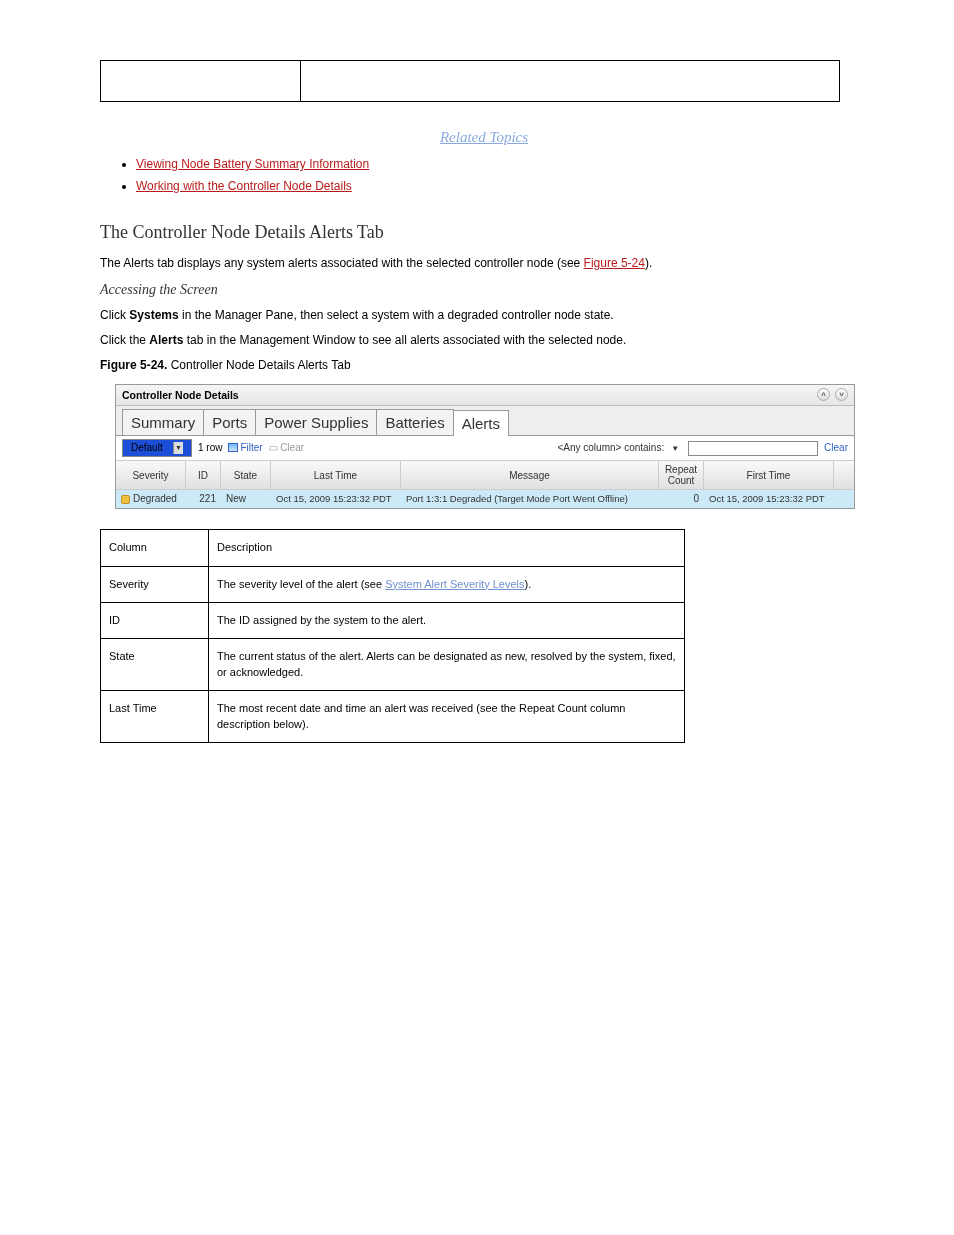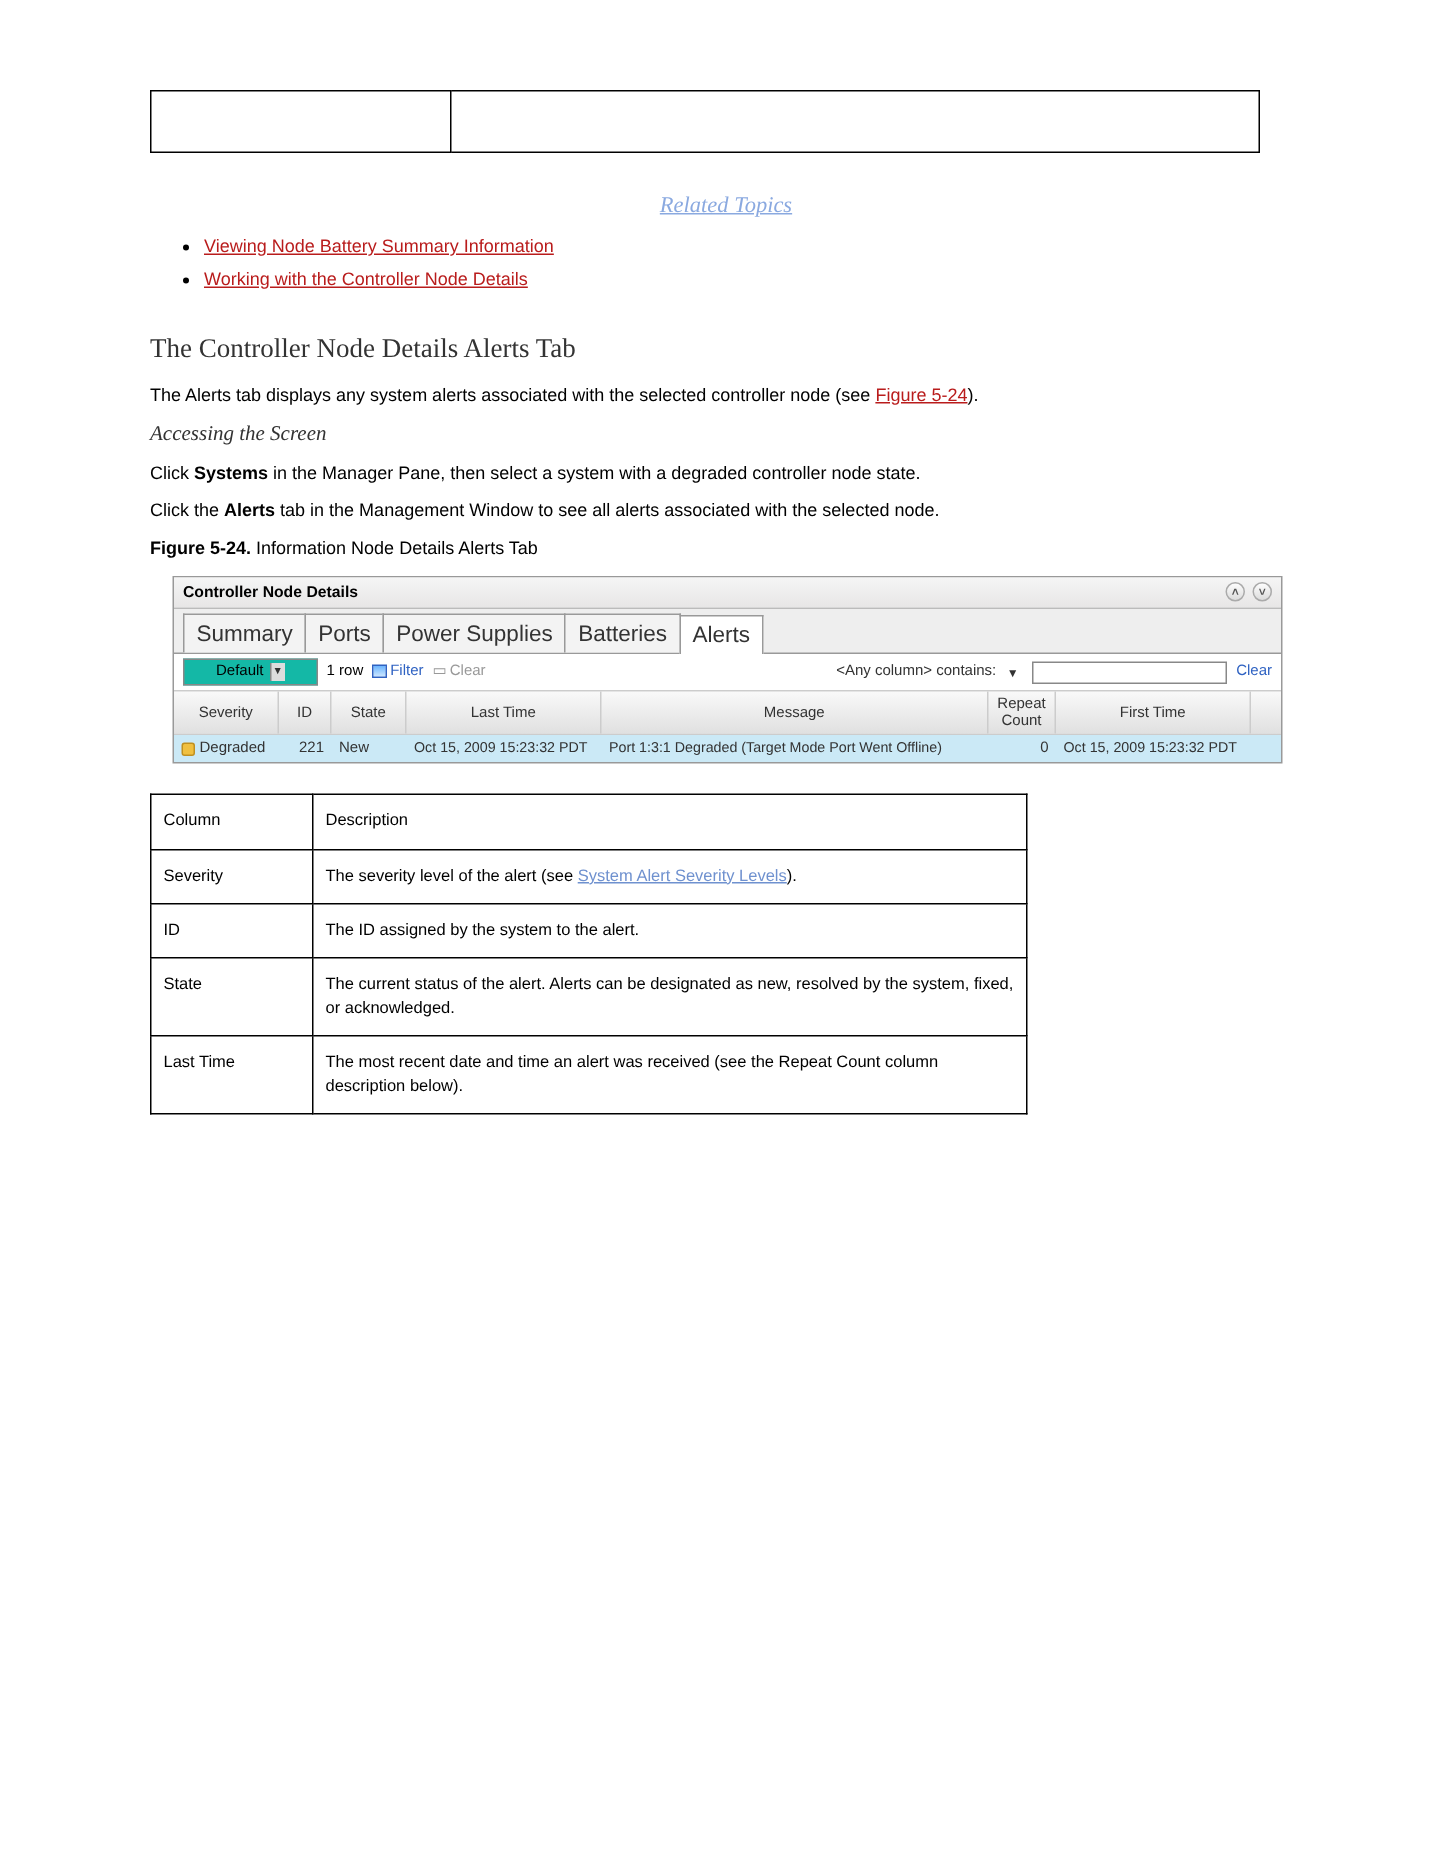--- a/index.html
+++ b/index.html
@@ -102,22 +102,22 @@
   .toolbar {
     display: flex;
     align-items: center;
     background: #fff;
     padding: 3px 6px;
     gap: 6px;
     font-size: 10px;
   }
   .toolbar .select {
     border: 1px solid #888;
-    background:#14b8a6;
-    padding:1px 21px;
+    background:#1d4ed8;
+    padding:1px 8px;
     display:flex; align-items:center; gap:4px;
     min-width:70px;
     justify-content:space-between;
   }
   .toolbar .select .arrow { width:10px;height:12px;background:#ddd;border-left:1px solid #888;display:flex;align-items:center;justify-content:center;font-size:7px;color:#333;}
   .toolbar .filter-link { color:#2f62c2; display:flex; align-items:center; gap:2px; }
   .toolbar .filter-icon { width:10px;height:10px;display:inline-block;}
   .toolbar .filter-icon::before { content:""; display:block;width:8px;height:7px;border:1px solid #2f62c2;background:linear-gradient(#6bb5ff,#cde7ff);}
   .toolbar .clear-dis { color:#999; display:flex;align-items:center;gap:2px;}
   .toolbar .grow { flex: 1; }
@@ -210,21 +210,21 @@
 <h3 class="sub-title">Accessing the Screen</h3>
 <p class="body-text">
   <span>Click </span><strong>Systems</strong><span> in the Manager Pane, then select a system with a degraded controller node state.</span>
 </p>
 <p class="body-text">
   <span>Click the </span><strong>Alerts</strong><span> tab in the Management Window to see all alerts associated with the selected node.</span>
 </p>
 
 <p class="body-text">
   <strong>Figure 5-24.</strong>
-  <span>Information Node Details Alerts Tab</span>
+  <span>Controller Node Details Alerts Tab</span>
 </p>
 
 <div class="panel">
   <div class="panel-titlebar">
     <span>Controller Node Details</span>
     <span class="icons">
       <span class="circ-icon">˄</span>
       <span class="circ-icon">˅</span>
     </span>
   </div>

